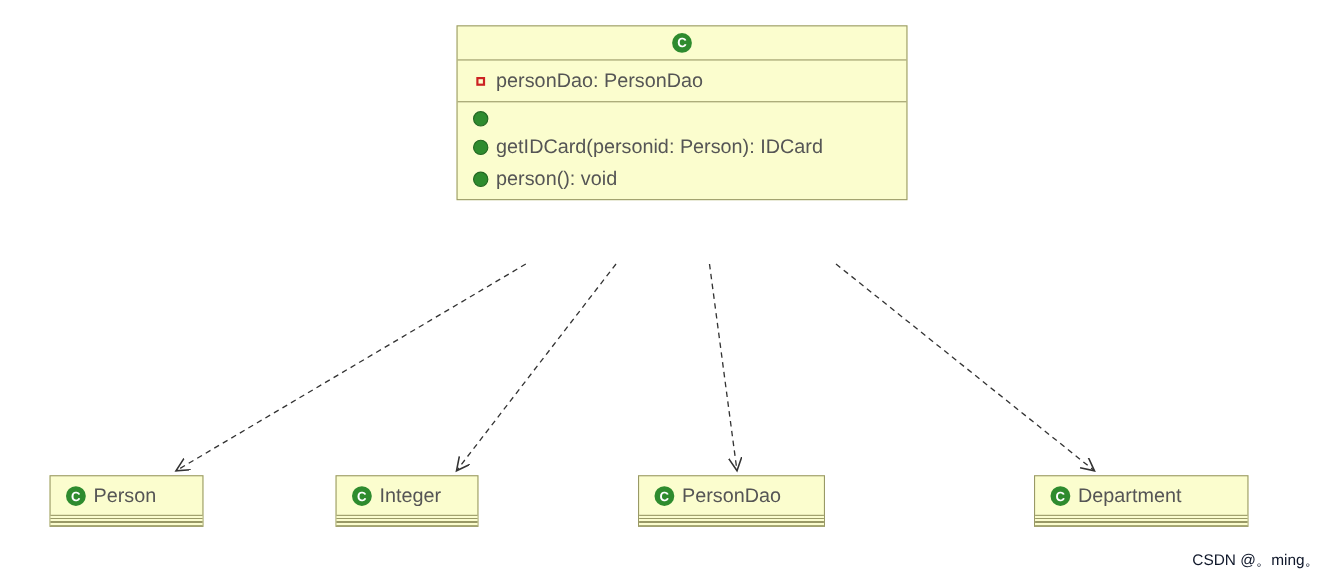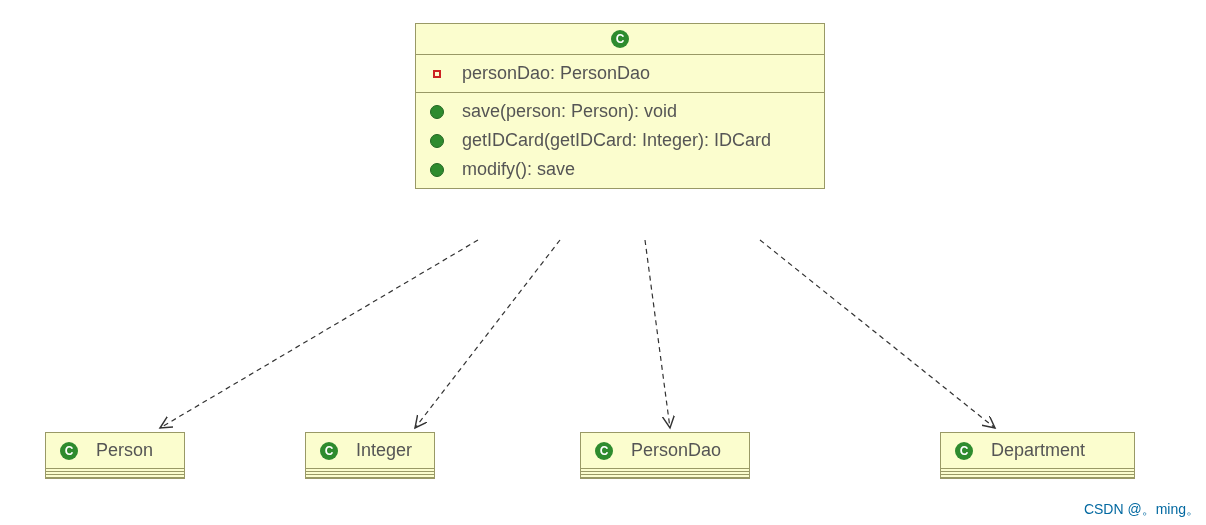--- a/index.html
+++ b/index.html
@@ -28,21 +28,21 @@
     .uml-class-attrs {
       border-bottom: 1px solid #999966;
       padding: 4px 0;
     }
     .uml-class-ops {
       padding: 4px 0;
     }
     .uml-row {
       display: flex;
       align-items: center;
-      gap: 18px;
+      gap: 7px;
       padding: 4px 14px;
     }
     .vis-circle {
       width: 14px;
       height: 14px;
       border-radius: 50%;
       display: inline-block;
       flex: 0 0 14px;
     }
     .vis-public {
@@ -89,49 +89,48 @@
     .svg-layer {
       position: absolute;
       top: 0; left: 0;
       width: 1206px; height: 525px;
       pointer-events: none;
     }
     .watermark {
       position: absolute;
       right: 6px;
       bottom: 6px;
-      color: #0369a1;
+      color: #0f172a;
       font-size: 14px;
     }
   </style>
 </head>
 <body>
 
 <div class="uml-class" style="left:415px;top:23px;width:410px;">
   <div class="uml-class-title">
     <span class="class-icon">C</span>
   </div>
   <div class="uml-class-attrs">
     <div class="uml-row">
       <span class="vis-private"></span>
       <span>personDao: PersonDao</span>
     </div>
   </div>
   <div class="uml-class-ops">
     <div class="uml-row">
       <span class="vis-circle vis-public"></span>
-      <span>save(person: Person): void</span>
     </div>
     <div class="uml-row">
       <span class="vis-circle vis-public"></span>
-      <span>getIDCard(getIDCard: Integer): IDCard</span>
+      <span>getIDCard(personid: Person): IDCard</span>
     </div>
     <div class="uml-row">
       <span class="vis-circle vis-public"></span>
-      <span>modify(): save</span>
+      <span>person(): void</span>
     </div>
   </div>
 </div>
 
 <div class="uml-simple" style="left:45px;top:432px;width:140px;">
   <div class="uml-row">
     <span class="class-icon">C</span>
     <span>Person</span>
   </div>
   <div class="uml-simple-footer"></div>

